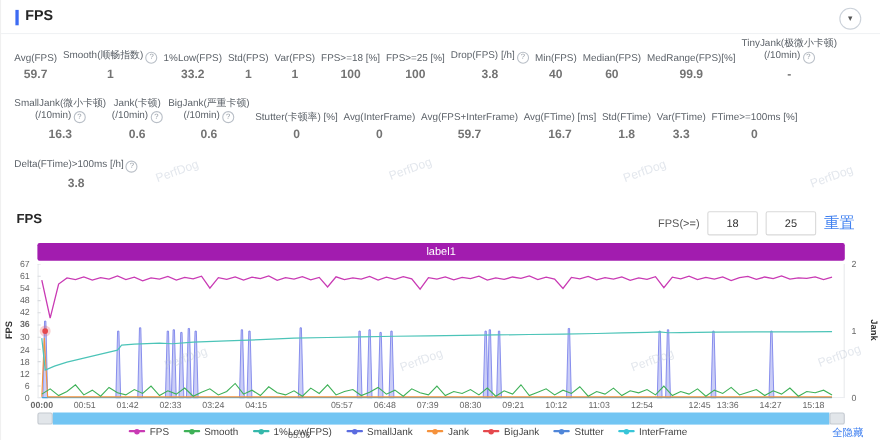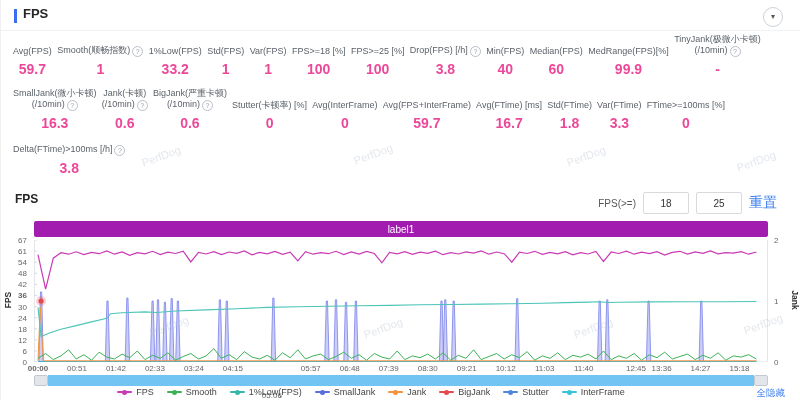--- a/index.html
+++ b/index.html
@@ -14,21 +14,21 @@
   .hdr-divider{position:absolute;left:0;right:0;top:30px;height:1px;background:#f0f2f4;}
   
   .stats-row{position:absolute;display:flex;justify-content:space-between;align-items:flex-end;}
   #row1{left:10px;top:34px;width:752px;}
   #row2{left:10px;top:88px;width:716px;}
   #row3{left:10px;top:144px;width:170px;}
   .stat-cell{display:flex;flex-direction:column;align-items:center;justify-content:flex-end;padding:0 2px;}
   .stat-label{font-size:9px;color:#5c6269;text-align:center;white-space:pre-line;line-height:1.25;}
   .help{display:inline-block;width:9px;height:9px;border:1px solid #b9bfc7;border-radius:50%;
         font-size:7px;line-height:9px;color:#9aa1a9;text-align:center;margin-left:2px;vertical-align:-1px;cursor:pointer;}
-  .stat-value{font-size:14px;font-weight:bold;color:#ec4899;margin-top:4px;line-height:1.2;}
+  .stat-value{font-size:11px;font-weight:bold;color:#737373;margin-top:4px;line-height:1.2;}
   
   .chart-title{position:absolute;left:14px;top:192px;font-size:12px;font-weight:bold;color:#262626;}
   .chart-ctrls{position:absolute;right:24px;top:192px;display:flex;align-items:center;gap:7px;}
   .thr-label{font-size:10px;color:#595959;}
   .thr-input{width:40px;height:18px;border:1px solid #d9d9d9;border-radius:2px;font-size:10px;
         text-align:center;color:#333;font-family:inherit;}
   .link{font-size:14px;color:#4080f0;cursor:pointer;text-decoration:none;}
   
   .banner{position:absolute;left:33px;top:221px;width:734px;height:16px;background:#ec5e6e;border-radius:2px;
         display:flex;align-items:center;justify-content:center;color:#fff;font-size:10px;}
@@ -259,21 +259,21 @@
       <div class="xtick" style="left: 159.899px;">03:24</div>
       <div class="xtick" style="left: 198.874px;">04:15</div>
       <div class="xtick" style="left: 237.848px; margin-top: 27px;">05:06</div>
       <div class="xtick" style="left: 276.823px;">05:57</div>
       <div class="xtick" style="left: 315.798px;">06:48</div>
       <div class="xtick" style="left: 354.773px;">07:39</div>
       <div class="xtick" style="left: 393.747px;">08:30</div>
       <div class="xtick" style="left: 432.722px;">09:21</div>
       <div class="xtick" style="left: 471.697px;">10:12</div>
       <div class="xtick" style="left: 510.672px;">11:03</div>
-      <div class="xtick" style="left: 549.646px;">11:40</div>
+      <div class="xtick" style="left: 549.646px;">12:54</div>
       <div class="xtick" style="left: 570px; margin-left: 32px;">12:45</div>
       <div class="xtick" style="left: 627.596px;">13:36</div>
       <div class="xtick" style="left: 666.571px;">14:27</div>
       <div class="xtick" style="left: 705.545px;">15:18</div>
     </div>
 
   <div class="scroller">
     <div class="sc-handle"></div>
     <div class="sc-track"></div>
     <div class="sc-handle"></div>

